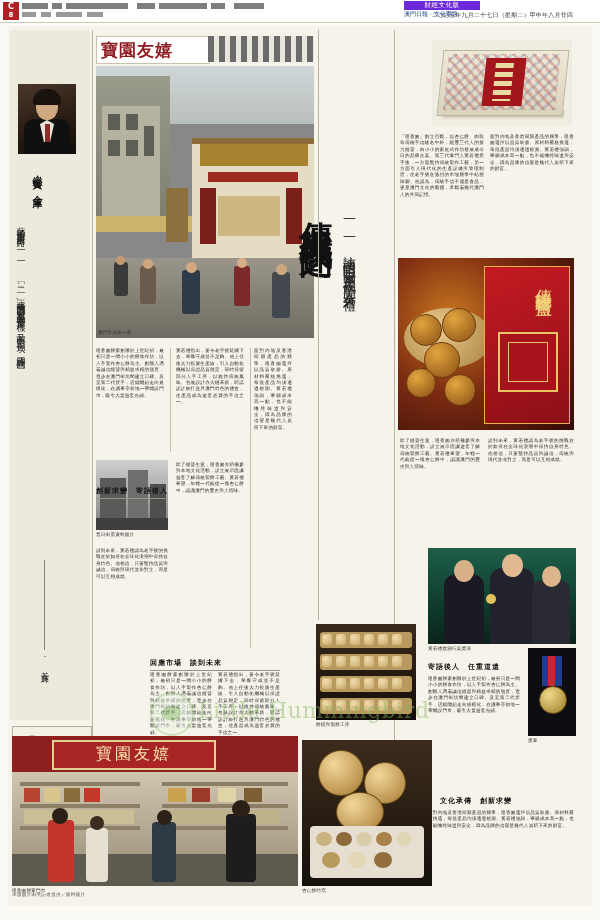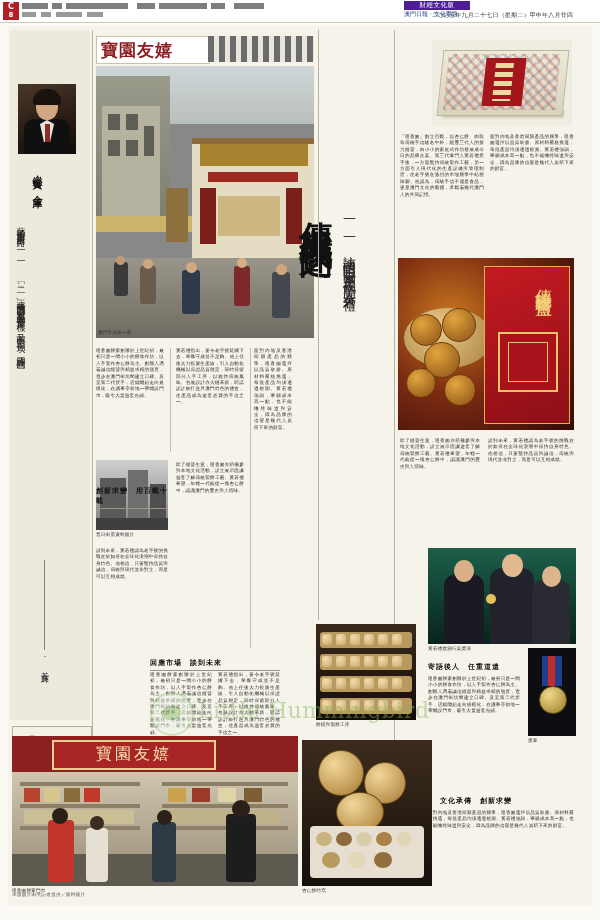--- a/index.html
+++ b/index.html
@@ -7,21 +7,21 @@
   .page{position:relative;width:600px;height:920px;background:#fbfaf5;}
 
   
   .masthead{position:absolute;left:0;top:0;width:600px;height:22px;background:#ffffff;border-bottom:1px solid #cfcabb;}
   .mh-badge{position:absolute;left:3px;top:2px;width:16px;height:18px;background:#b11f24;color:#fff;font-size:8px;line-height:9px;text-align:center;font-weight:bold;}
   .mh-badge .n{display:block;font-size:7px;}
   .mh-strip{position:absolute;left:22px;top:3px;width:250px;height:7px;}
   .mh-strip span{display:inline-block;height:6px;margin-right:4px;background:#7d7d7d;vertical-align:top;}
   .mh-strip2{position:absolute;left:22px;top:12px;width:140px;height:6px;}
   .mh-strip2 span{display:inline-block;height:5px;margin-right:5px;background:#9a9a9a;vertical-align:top;}
-  .mh-red{position:absolute;left:404px;top:1px;width:66px;height:9px;background:#4c1d95;color:#fff;font-size:6.5px;line-height:9px;text-align:center;letter-spacing:.5px;}
+  .mh-red{position:absolute;left:404px;top:1px;width:76px;height:9px;background:#6d28d9;color:#fff;font-size:6.5px;line-height:9px;text-align:center;letter-spacing:.5px;}
   .mh-blue{position:absolute;left:404px;top:10px;width:120px;height:8px;color:#1b3f8b;font-size:6px;line-height:8px;}
   .mh-date{position:absolute;left:432px;top:11px;color:#333;font-size:6px;line-height:8px;letter-spacing:.2px;}
 
   
   .frame{position:absolute;left:8px;top:26px;width:584px;height:880px;background:#f6f4ea;}
   .vrule{position:absolute;background:#b9b3a2;}
 
   
   .leftcol{position:absolute;left:10px;top:30px;width:80px;height:690px;background:#ece9dd;}
   .author-photo{position:absolute;left:18px;top:84px;width:58px;height:70px;background:#2b2016;overflow:hidden;}
@@ -248,21 +248,21 @@
 
   <div class="photo p-bw">
     <div class="bw-sky"></div>
       <div class="bw-b1"></div>
       <div class="bw-b2"></div>
       <div class="bw-b3"></div>
       <div class="bw-r"></div>
   </div>
   <div class="cap" style="left:96px;top:532px;width:72px;">舊日街景資料圖片</div>
 
-  <div class="sechead line" style="left:96px;top:486px;width:72px;">創新求變　用百載十載</div>
+  <div class="sechead line" style="left:96px;top:486px;width:72px;">創新求變　寄語後人</div>
   <div class="bodycol" style="left:176px;top:462px;width:68px;height:186px;">除了經營生意，咀香園亦積極參與本地文化活動，設立展示區讓遊客了解傳統製餅工藝。黃若禮希望，年輕一代能從一塊杏仁餅中，認識澳門的歷史與人情味。</div>
   <div class="bodycol" style="left:96px;top:548px;width:72px;height:100px;">談到未來，黃若禮認為老字號的挑戰在於如何在全球化浪潮中保持自身特色。他相信，只要堅持品質與誠信，傳統與現代並非對立，而是可以互相成就。</div>
 
   <div class="sechead line" style="left:150px;top:658px;width:130px;">回應市場　談到未來</div>
   <div class="bodycol" style="left:150px;top:672px;width:62px;height:60px;">咀香園餅家創辦於上世紀初，最初只是一間小小的餅食作坊，以人手製作杏仁餅為主。創辦人憑着誠信經營與精益求精的態度，逐步在澳門街坊間建立口碑。及至第二代接手，店鋪開始走向規模化，在議事亭前地一帶開設門市，吸引大量遊客光顧。</div>
   <div class="bodycol" style="left:218px;top:672px;width:62px;height:60px;">黃若禮指出，要令老字號延續下去，單靠守成並不足夠。他上任後大力投資生產線，引入自動化機械以保證品質穩定，同時保留部分人手工序，以維持傳統風味。包裝設計亦大幅革新，聘請設計師打造具澳門特色的禮盒，使產品成為遊客必買的手信之一。</div>
 
   <div class="vrule" style="left:318px;top:30px;width:1px;height:590px;"></div>
   <div class="vrule" style="left:394px;top:30px;width:1px;height:856px;"></div>
 

